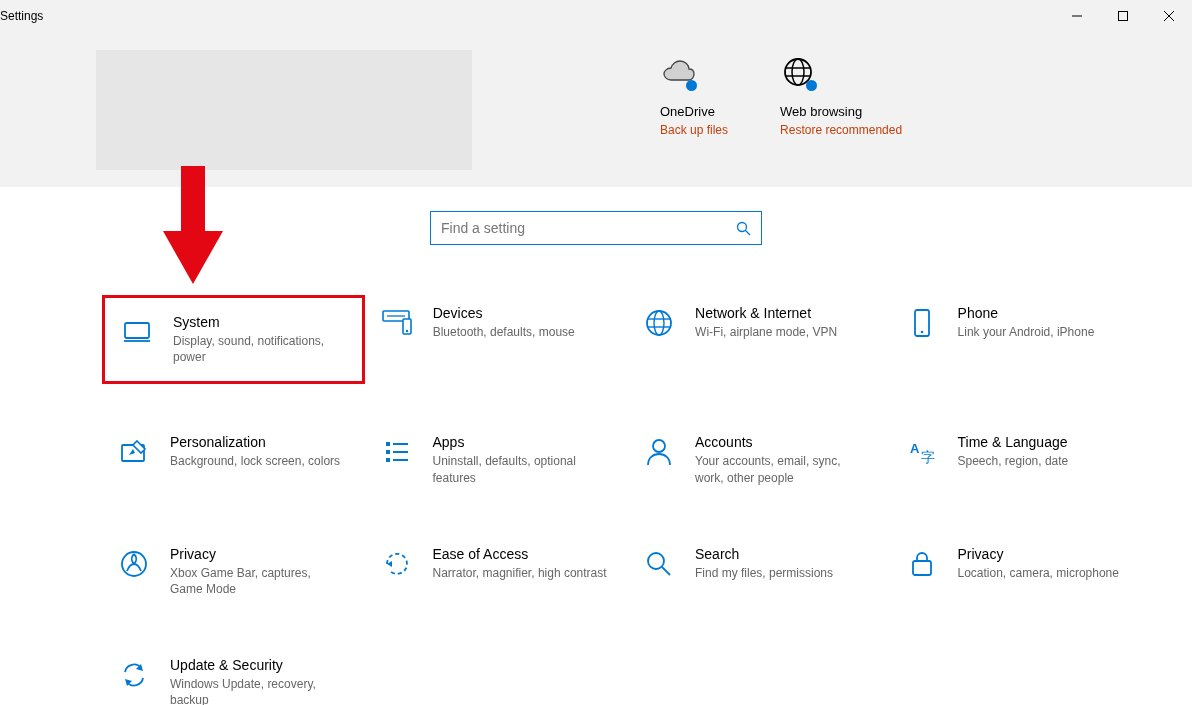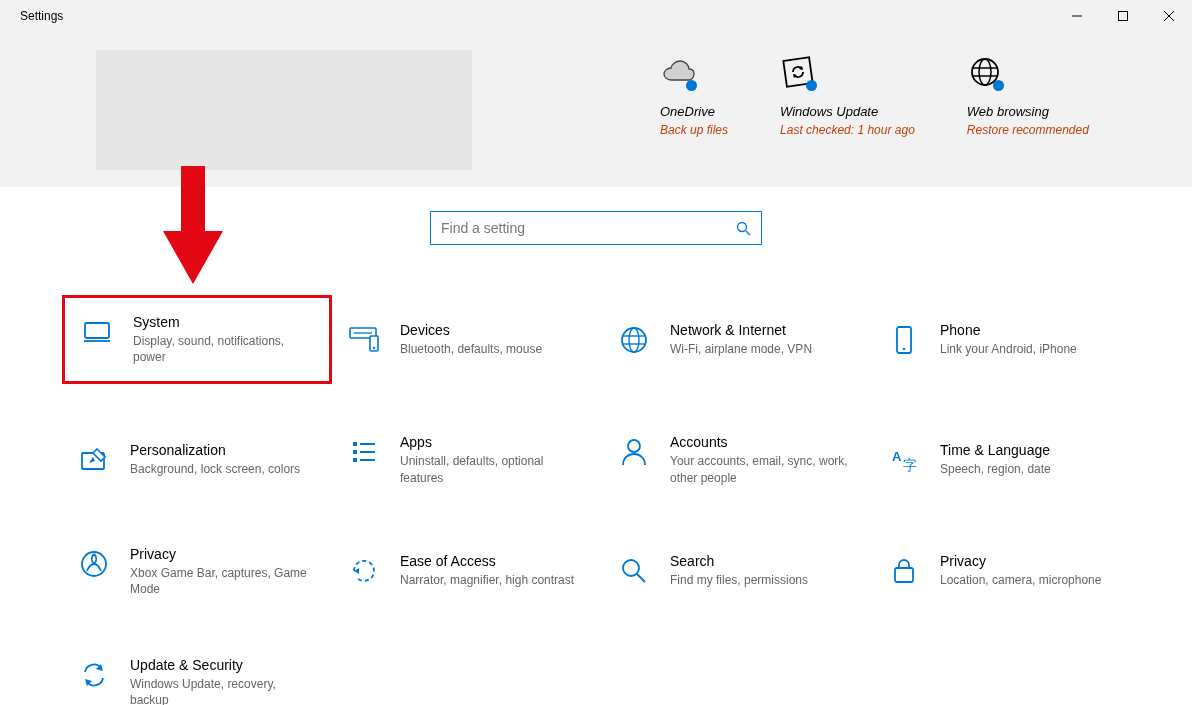--- a/index.html
+++ b/index.html
@@ -10,21 +10,21 @@
     font-size: 13px;
     width: 1192px;
     height: 705px;
     overflow: hidden;
     position: relative;
   }
   .titlebar {
     height: 32px;
     display: flex;
     align-items: center;
-    padding-left: 20px;
+    padding-left: 0;
     position: relative;
     background: #f2f2f2;
   }
   .titlebar .title { font-size: 12px; }
   .win-controls {
     position: absolute;
     right: 0; top: 0;
     display: flex;
   }
   .win-btn {
@@ -52,21 +52,20 @@
     left: 660px;
     top: 22px;
     display: flex;
     gap: 52px;
   }
   .status-card {
     display: flex;
     flex-direction: column;
     align-items: flex-start;
     max-width: 140px;
-    font-style: italic;
   }
   .status-icon {
     width: 36px; height: 36px;
     display: flex; align-items: center; justify-content: center;
     position: relative;
     margin-bottom: 14px;
   }
   .status-dot {
     position: absolute;
     width: 11px; height: 11px; border-radius: 50%;
@@ -102,22 +101,23 @@
     color: #0078d4;
     font-size: 14px;
   }
   .categories {
     margin-top: 50px;
     margin-left: 62px;
     margin-right: 40px;
   }
   .cat-row {
     display: flex;
-    align-items: center;
+    align-items: flex-start;
     margin-bottom: 40px;
+    margin-left: 40px;
   }
   .cat {
     display: flex;
     width: 270px;
     cursor: default;
     padding: 10px 8px;
   }
   .cat.highlight {
     border: 3px solid #e30613;
     padding: 16px 8px;
@@ -177,33 +177,20 @@
       <div class="status-icon">
         <svg width="36" height="28" viewBox="0 0 36 28">
             <path d="M11 22c-4 0-7-3-7-6s3-6 7-6c1-4 5-7 9-7 5 0 9 4 9 8 3 0 5 2 5 5s-2 6-5 6H11z" fill="#d0d0d0" stroke="#444" stroke-width="1.3"></path>
           </svg>
         <div class="status-dot"></div>
       </div>
       <div class="status-title">OneDrive</div>
       <div class="status-sub">Back up files</div>
     </div>
 
-    <div class="status-card">
-      <div class="status-icon">
-        <svg width="32" height="32" viewBox="0 0 32 32">
-            <rect x="3" y="3" width="26" height="26" fill="none" stroke="#000" stroke-width="1.8" transform="rotate(-8 16 16)"></rect>
-            <path d="M11 16a5 5 0 0 1 9-3M21 16a5 5 0 0 1-9 3" fill="none" stroke="#000" stroke-width="1.8"></path>
-            <path d="M20 10l1 4-4-1z" fill="#000"></path>
-            <path d="M12 22l-1-4 4 1z" fill="#000"></path>
-          </svg>
-        <div class="status-dot"></div>
-      </div>
-      <div class="status-title">Windows Update</div>
-      <div class="status-sub">Last checked: 1 hour ago</div>
-    </div>
 
     <div class="status-card">
       <div class="status-icon">
         <svg width="32" height="32" viewBox="0 0 32 32">
             <circle cx="16" cy="16" r="13" fill="none" stroke="#000" stroke-width="1.8"></circle>
             <ellipse cx="16" cy="16" rx="6" ry="13" fill="none" stroke="#000" stroke-width="1.5"></ellipse>
             <line x1="3" y1="12" x2="29" y2="12" stroke="#000" stroke-width="1.5"></line>
             <line x1="3" y1="20" x2="29" y2="20" stroke="#000" stroke-width="1.5"></line>
           </svg>
         <div class="status-dot"></div>

